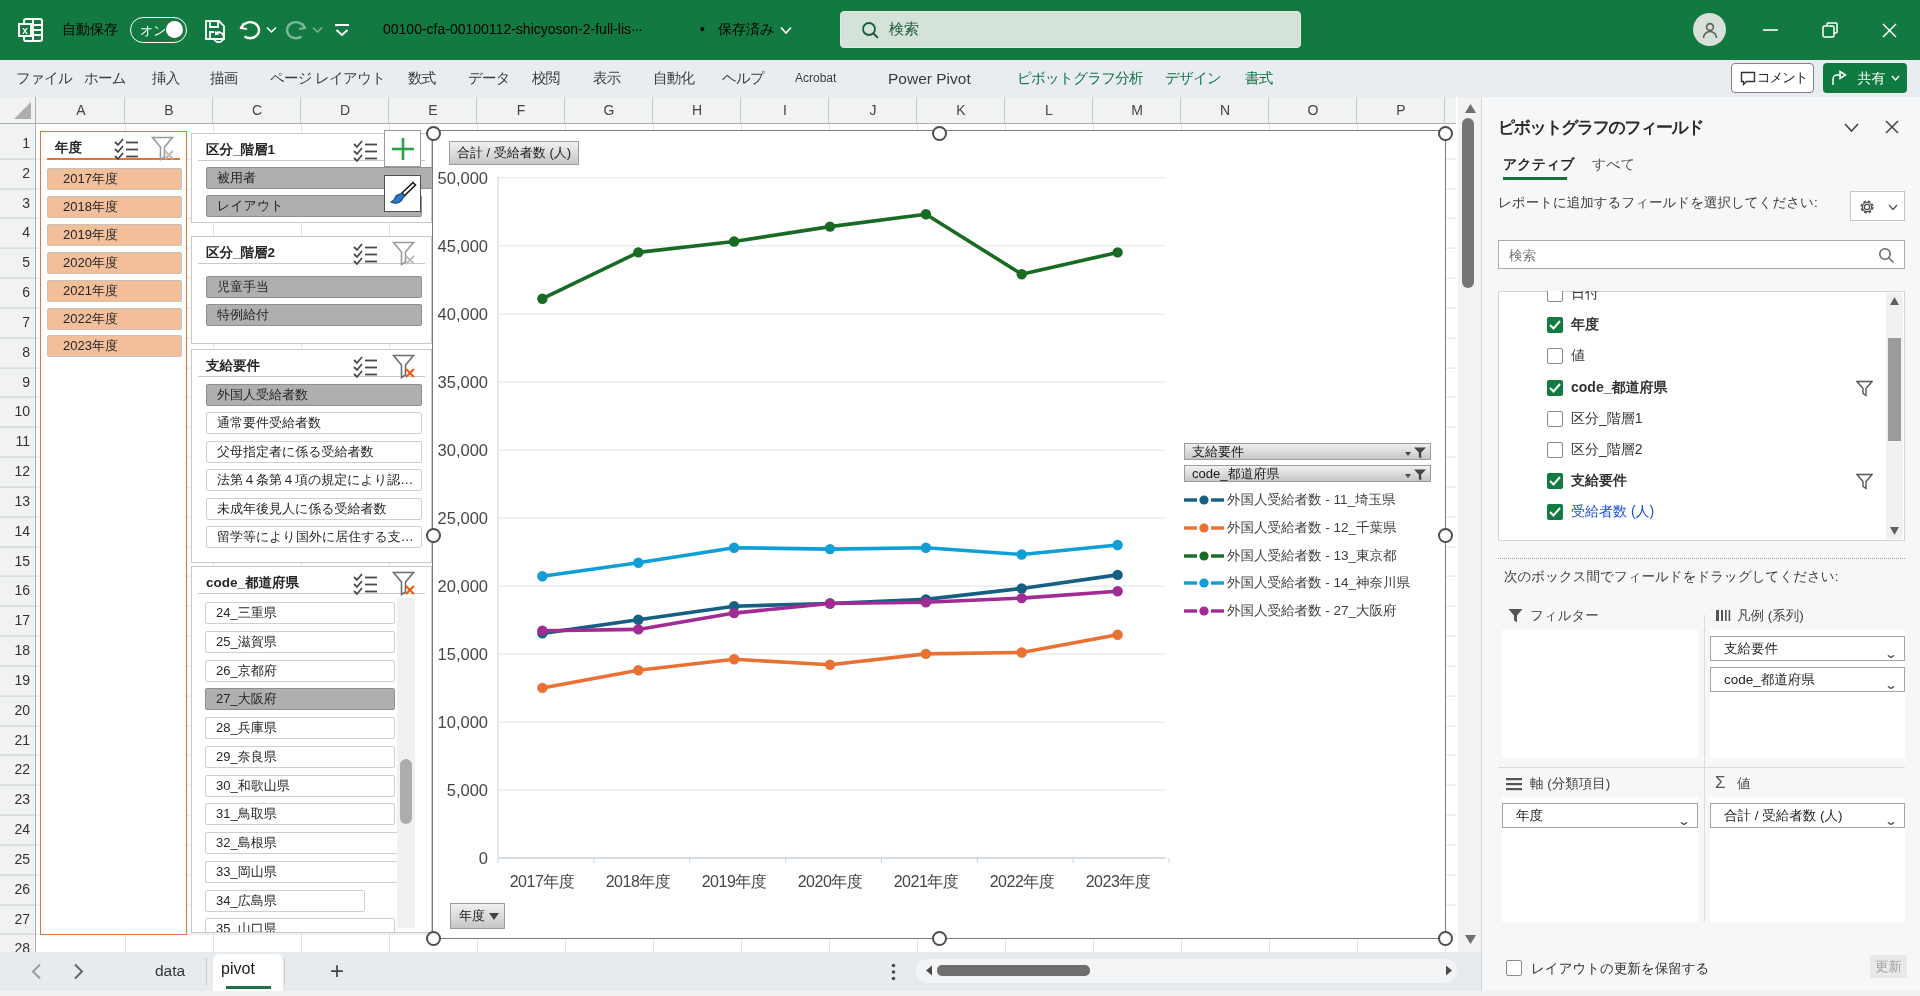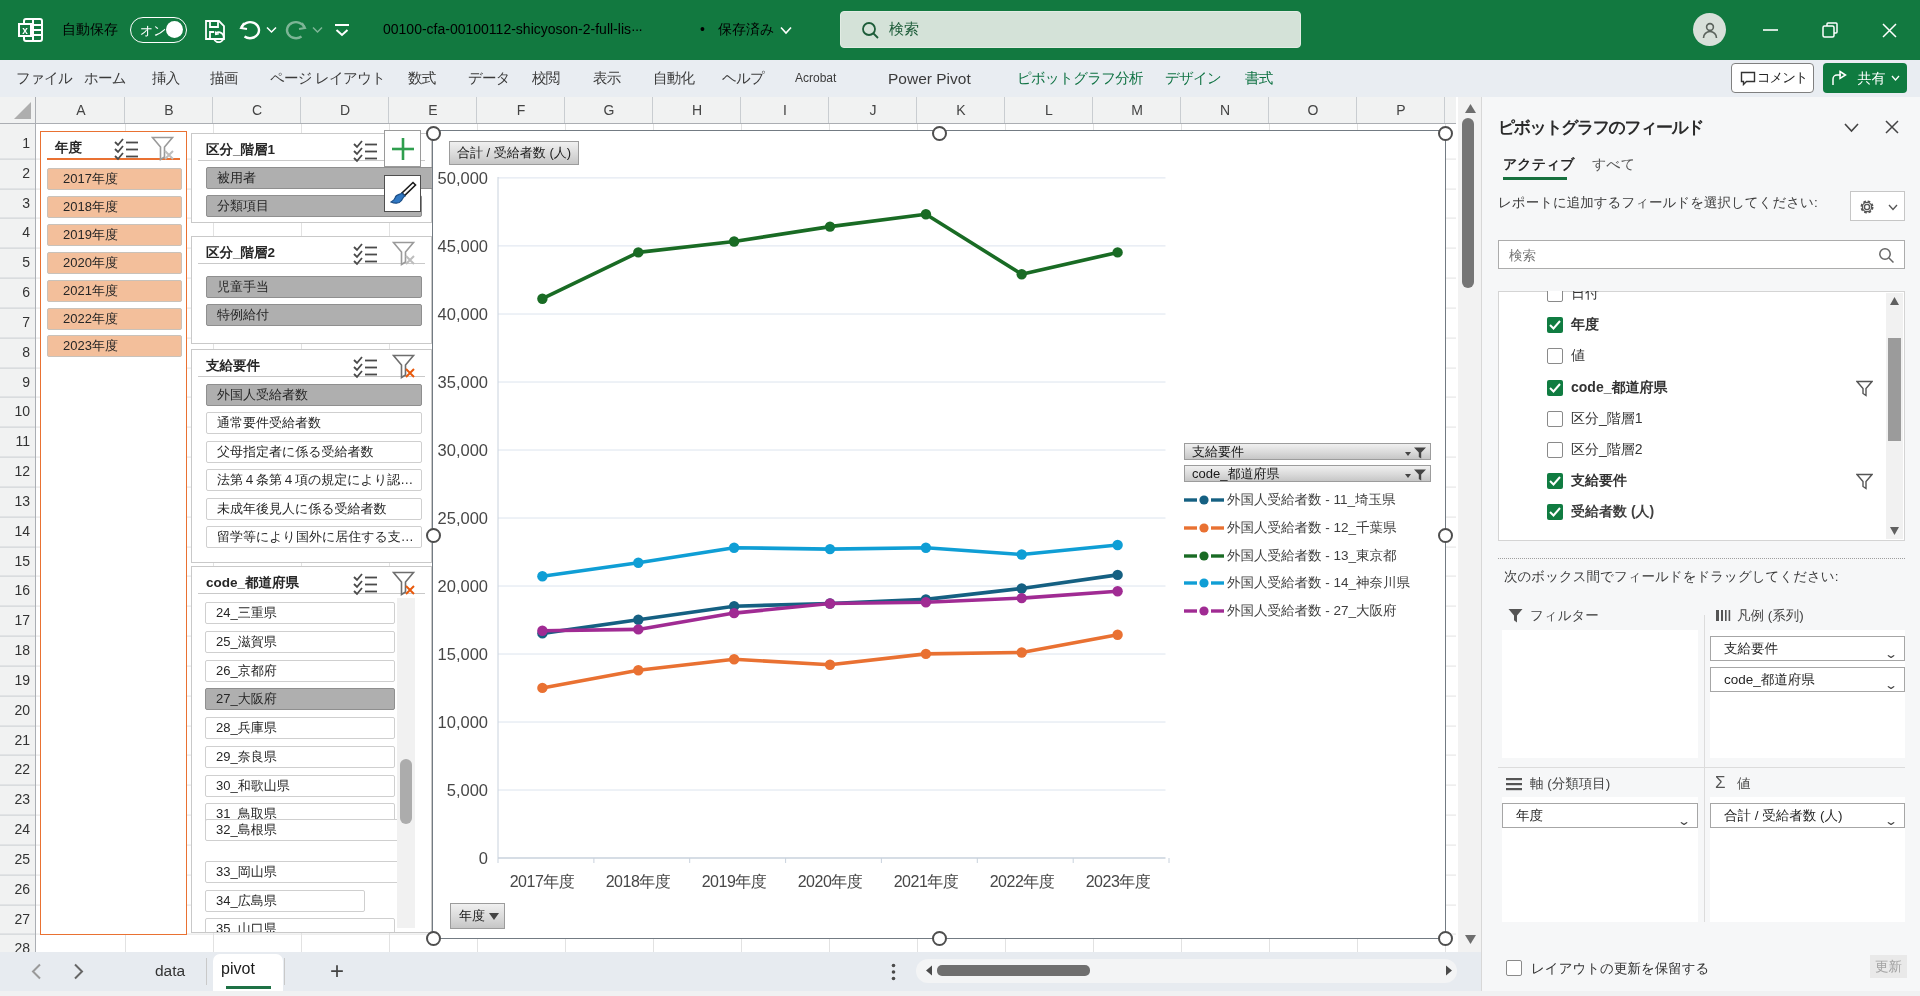--- a/index.html
+++ b/index.html
@@ -236,21 +236,21 @@
       <div class="uline" style="background:#C9C9C9;height:1px"></div>
 <svg class="icon" style="left:160px;top:5px" width="26" height="24" viewBox="0 0 26 24">
 <path d="M2 5 L5 8 L10 2" fill="none" stroke="#4a4a4a" stroke-width="1.8"></path>
         <line x1="13" y1="5.5" x2="25" y2="5.5" stroke="#4a4a4a" stroke-width="1.8"></line>
 <path d="M2 12 L5 15 L10 9" fill="none" stroke="#4a4a4a" stroke-width="1.8"></path>
         <line x1="13" y1="12.5" x2="25" y2="12.5" stroke="#4a4a4a" stroke-width="1.8"></line>
 <path d="M2 19 L5 22 L10 16" fill="none" stroke="#4a4a4a" stroke-width="1.8"></path>
         <line x1="13" y1="19.5" x2="25" y2="19.5" stroke="#4a4a4a" stroke-width="1.8"></line>
       </svg>
 <div class="sitem gray" style="left:14px;top:33px;width:236px">被用者</div>
-<div class="sitem gray" style="left:14px;top:61px;width:216px">分類項目</div>
+<div class="sitem gray" style="left:14px;top:61px;width:216px">レイアウト</div>
     </div>
     <div class="slicer" style="left:191px;top:236px;width:241px;height:108px">
 <div class="shdr">区分_階層2</div>
       <div class="uline" style="background:#C9C9C9;height:1px"></div>
 <svg class="icon" style="left:160px;top:5px" width="26" height="24" viewBox="0 0 26 24">
 <path d="M2 5 L5 8 L10 2" fill="none" stroke="#4a4a4a" stroke-width="1.8"></path>
         <line x1="13" y1="5.5" x2="25" y2="5.5" stroke="#4a4a4a" stroke-width="1.8"></line>
 <path d="M2 12 L5 15 L10 9" fill="none" stroke="#4a4a4a" stroke-width="1.8"></path>
         <line x1="13" y1="12.5" x2="25" y2="12.5" stroke="#4a4a4a" stroke-width="1.8"></line>
 <path d="M2 19 L5 22 L10 16" fill="none" stroke="#4a4a4a" stroke-width="1.8"></path>
@@ -301,21 +301,21 @@
         <path d="M14 15 L22 23 M22 15 L14 23" stroke="#E8590C" stroke-width="2" fill="none"></path>
       </svg>
       <div class="sitem white" style="left:13px;top:35px;width:190px">24_三重県</div>
       <div class="sitem white" style="left:13px;top:64px;width:190px">25_滋賀県</div>
       <div class="sitem white" style="left:13px;top:93px;width:190px">26_京都府</div>
       <div class="sitem gray" style="left:13px;top:121px;width:190px">27_大阪府</div>
       <div class="sitem white" style="left:13px;top:150px;width:190px">28_兵庫県</div>
       <div class="sitem white" style="left:13px;top:179px;width:190px">29_奈良県</div>
       <div class="sitem white" style="left:13px;top:208px;width:190px">30_和歌山県</div>
       <div class="sitem white" style="left:13px;top:236px;width:190px">31_鳥取県</div>
-      <div class="sitem white" style="left:13px;top:252px;width:210px">32_島根県</div>
+      <div class="sitem white" style="left:13px;top:265px;width:210px">32_島根県</div>
       <div class="sitem white" style="left:13px;top:294px;width:210px">33_岡山県</div>
       <div class="sitem white" style="left:13px;top:323px;width:160px">34_広島県</div>
       <div class="sitem white" style="left:13px;top:351px;width:190px">35_山口県</div>
 <div style="position:absolute;right:16px;top:31px;bottom:4px;width:18px;background:#F1F1F1"></div>
 <div style="position:absolute;right:19px;top:192px;width:12px;height:65px;background:#ACACAC;border-radius:6px"></div>
     </div>
     <div style="position:absolute;left:384px;top:130px;width:37px;height:37px;background:#fff;border:1px solid #9A9A9A;z-index:40">
 <svg style="position:absolute;left:7px;top:7px" width="22" height="22" viewBox="0 0 22 22">
         <line x1="11" y1="0" x2="11" y2="22" stroke="#2F9E4E" stroke-width="2.6"></line>
         <line x1="0" y1="11" x2="22" y2="11" stroke="#2F9E4E" stroke-width="2.6"></line>
@@ -548,21 +548,21 @@
           </div>
           <div style="position:absolute;left:89px;top:375px;font-size:14px;font-weight:bold;color:#333;white-space:nowrap">支給要件</div>
           <svg style="position:absolute;left:374px;top:376px" width="17" height="17" viewBox="0 0 17 17">
             <path d="M1 1.5 h15 l-6 7 v7 l-3 -2 v-5 z" fill="none" stroke="#555" stroke-width="1.4"></path>
           </svg>
           <div style="position:absolute;left:65px;top:407px;width:16px;height:16px;background:#107C41;border-radius:2px">
             <svg style="position:absolute;left:2px;top:3px" width="12" height="10" viewBox="0 0 12 10">
               <path d="M1 5 L4.5 8.5 L11 1" fill="none" stroke="#fff" stroke-width="2"></path>
             </svg>
           </div>
-          <div style="position:absolute;left:89px;top:406px;font-size:14px;font-weight:bold;color:#404040;white-space:nowrap">受給者数 (人)</div>
+          <div style="position:absolute;left:89px;top:406px;font-size:14px;font-weight:normal;color:#1d4ed8;white-space:nowrap">受給者数 (人)</div>
         </div>
       </div>
     </div>
 <div style="position:absolute;left:16px;top:461px;width:407px;border-top:1px dotted #9E9E9E"></div>
 <div class="pt" style="left:22px;top:471px;font-size:13.5px;color:#3d3d3d">次のボックス間でフィールドをドラッグしてください:</div>
 <svg style="position:absolute;left:26px;top:511px" width="15" height="15" viewBox="0 0 15 15">
       <path d="M0.5 1 h14 l-5.5 6.5 v7 l-3 -2.2 v-4.8 z" fill="#555"></path>
     </svg>
 <div class="pt" style="left:48px;top:510px;font-size:13.5px;color:#444">フィルター</div>
 <svg style="position:absolute;left:234px;top:511px" width="15" height="15" viewBox="0 0 15 15">

